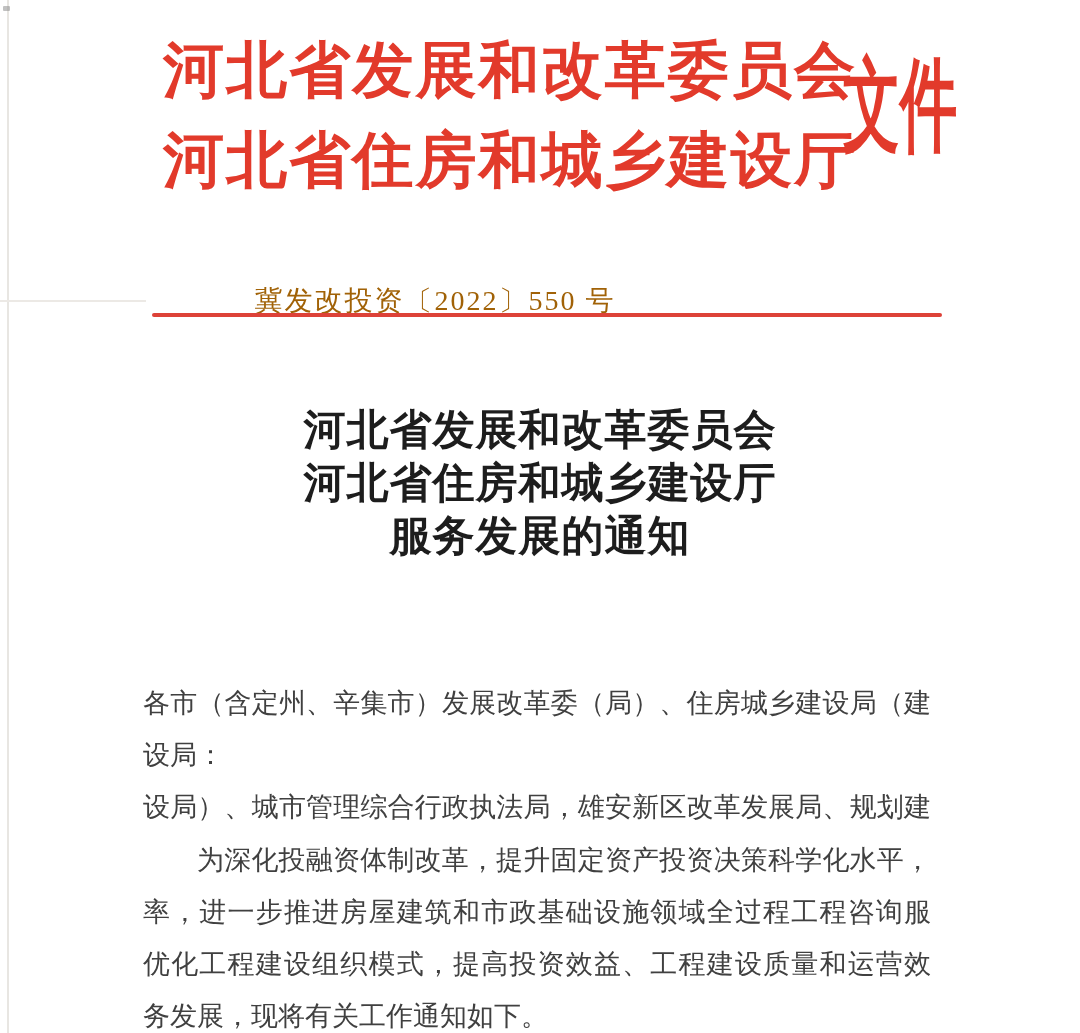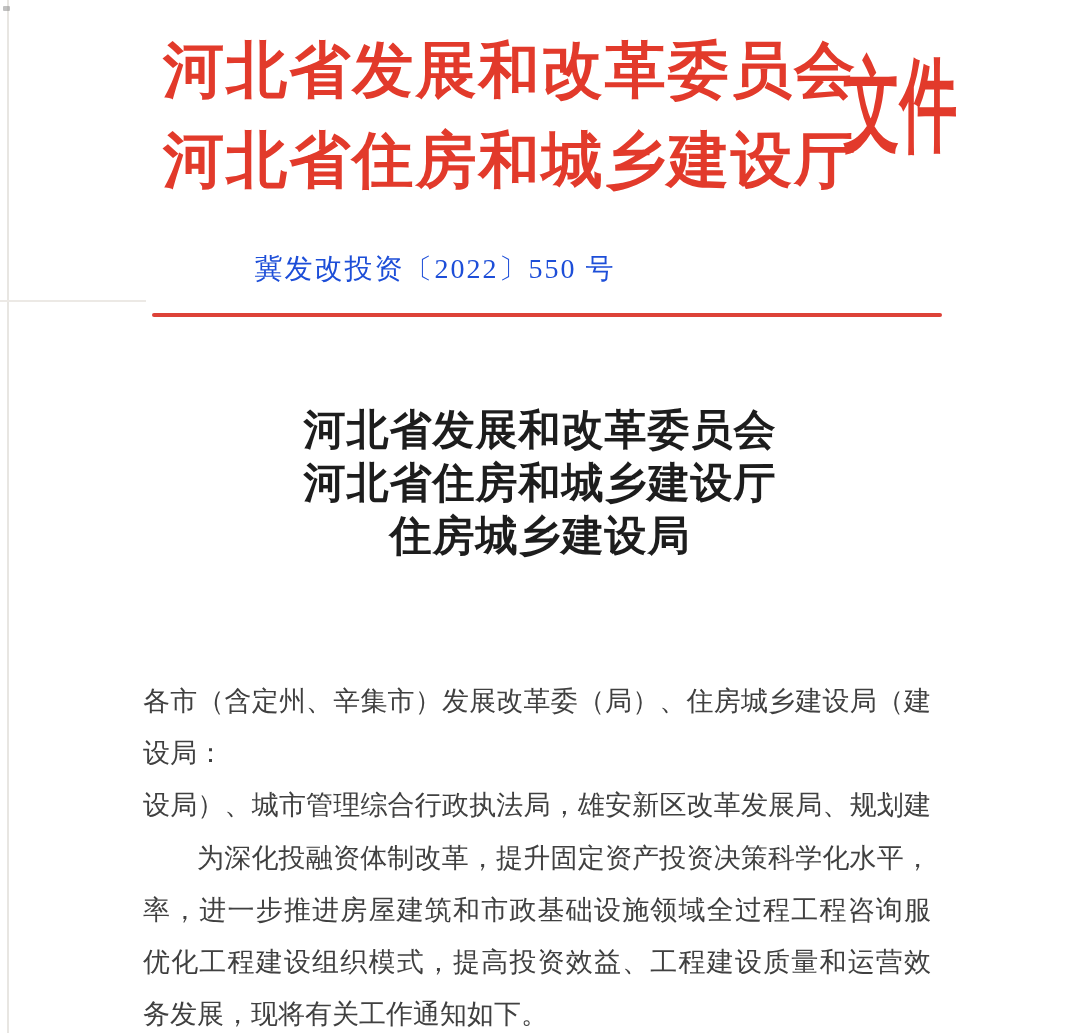--- a/index.html
+++ b/index.html
@@ -60,26 +60,26 @@
     line-height: 108px;
     font-weight: 900;
     color: #e23a2b;
     white-space: nowrap;
     transform: scaleX(0.56);
     transform-origin: 0 50%;
   }
   
   .doc-number {
     position: absolute;
-    left: 0; top: 251px;
+    left: 0; top: 283px;
     width: 870px;
     text-align: center;
     font-size: 28px;
     line-height: 36px;
-    color: #1d4ed8;
+    color: #a16207;
     letter-spacing: 2px;
   }
   
   .red-rule {
     position: absolute;
     left: 152px; top: 313px;
     width: 790px; height: 4px;
     background: #dd4238;
     border-radius: 2px;
   }
@@ -105,21 +105,20 @@
     width: 788px;
     color: #404040;
   }
   .para-1 { top: 677px; }
   .para-2 { top: 834px; }
   .body-line {
     font-size: 27px;
     line-height: 52px;
     white-space: nowrap;
     text-align: left;
-    font-family: Liberation Mono, monospace;
   }
   .body-line.full {
     text-align: justify;
     text-align-last: justify;
     text-justify: inter-character;
     white-space: normal;
   }
   .body-line.indent { padding-left: 54px; }
 </style>
 </head>
@@ -137,21 +136,21 @@
   </div>
   <div class="doc-type">文件</div>
 
   <div class="doc-number">冀发改投资〔2022〕550 号</div>
 
   <div class="red-rule"></div>
 
   <div class="title-block">
     <div class="title-line">河北省发展和改革委员会</div>
     <div class="title-line">河北省住房和城乡建设厅</div>
-    <div class="title-line">住房城乡建设局</div>
+    <div class="title-line">服务发展的通知</div>
   </div>
 
   <div class="para para-1">
     <div class="body-line full">各市（含定州、辛集市）发展改革委（局）、住房城乡建设局（建</div>
     <div class="body-line">设局：</div>
     <div class="body-line full">设局）、城市管理综合行政执法局，雄安新区改革发展局、规划建</div>
   </div>
 
   <div class="para para-2">
     <div class="body-line full indent">为深化投融资体制改革，提升固定资产投资决策科学化水平，</div>

